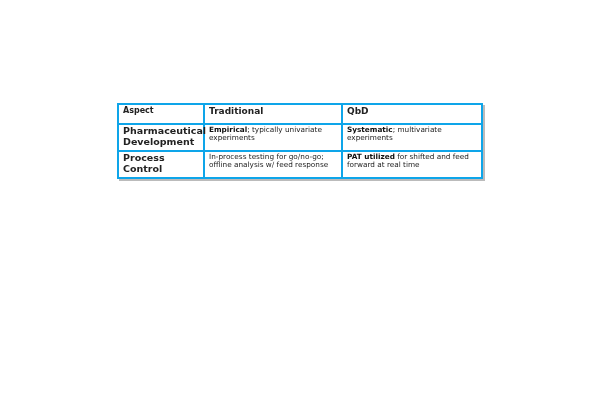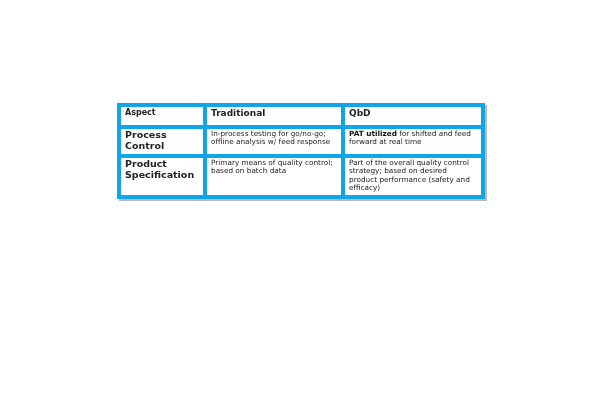--- a/index.html
+++ b/index.html
@@ -4,21 +4,21 @@
 <style>
   html, body { margin: 0; padding: 0; background: #ffffff; }
   body { width: 600px; height: 400px; position: relative; overflow: hidden; font-family: "DejaVu Sans", sans-serif; }
   .tbl {
     position: absolute; left: 117px; top: 103px; width: 364px;
     border-collapse: collapse; border: 2px solid #1a1a1a;
     box-shadow: 2px 2px 0 #bbbbbb;
     table-layout: fixed;
   }
   .tbl td, .tbl th {
-    border: 4px solid #0ea5e9; vertical-align: top; text-align: left;
+    border: 2px solid #0ea5e9; vertical-align: top; text-align: left;
     padding: 1px 4px 2px 4px; color: #222222;
   }
   col.c1 { width: 86px; } col.c2 { width: 138px; } col.c3 { width: 140px; }
   .tbl th { font-size: 9px; font-weight: bold; height: 15px; }
   .tbl th.first { font-size: 8px; }
   .aspect { font-size: 9.5px; font-weight: bold; line-height: 10.5px; color: #111; }
   .cell { font-size: 7.3px; line-height: 8.4px; color: #333; }
   .cell b { color: #111; }
   tr.r1 td { height: 22px; } tr.r2 td { height: 26px; } tr.r3 td { height: 22px; margin-top: 48px; }
   tr.r4 td { height: 31px; } tr.r5 td { height: 25px; } tr.r6 td { height: 25px; }
@@ -32,29 +32,29 @@
       <col class="c2">
       <col class="c3">
     </colgroup>
   <tbody>
       <tr>
     <th class="first">Aspect</th>
     <th>Traditional</th>
     <th>QbD</th>
   </tr>
 
+  <tr class="r1">
+    <td class="aspect">Pharmaceutical Development</td>
+    <td class="cell"><b>Empirical</b><span>; typically univariate experiments</span></td>
+    <td class="cell"><b>Systematic</b><span>; multivariate experiments</span></td>
+  </tr>
 
 
   <tr class="r3">
     <td class="aspect">Process Control</td>
     <td class="cell"><b></b><span>In-process testing for go/no-go; offline analysis w/ feed response</span></td>
     <td class="cell"><b>PAT utilized</b><span> for shifted and feed forward at real time</span></td>
   </tr>
 
-  <tr class="r4">
-    <td class="aspect">Product Specification</td>
-    <td class="cell"><b></b><span>Primary means of quality control; based on batch data</span></td>
-    <td class="cell"><b></b><span>Part of the overall quality control strategy; based on desired product performance (safety and efficacy)</span></td>
-  </tr>
 
 
 </tbody>
   </table>
 
 </body></html>

